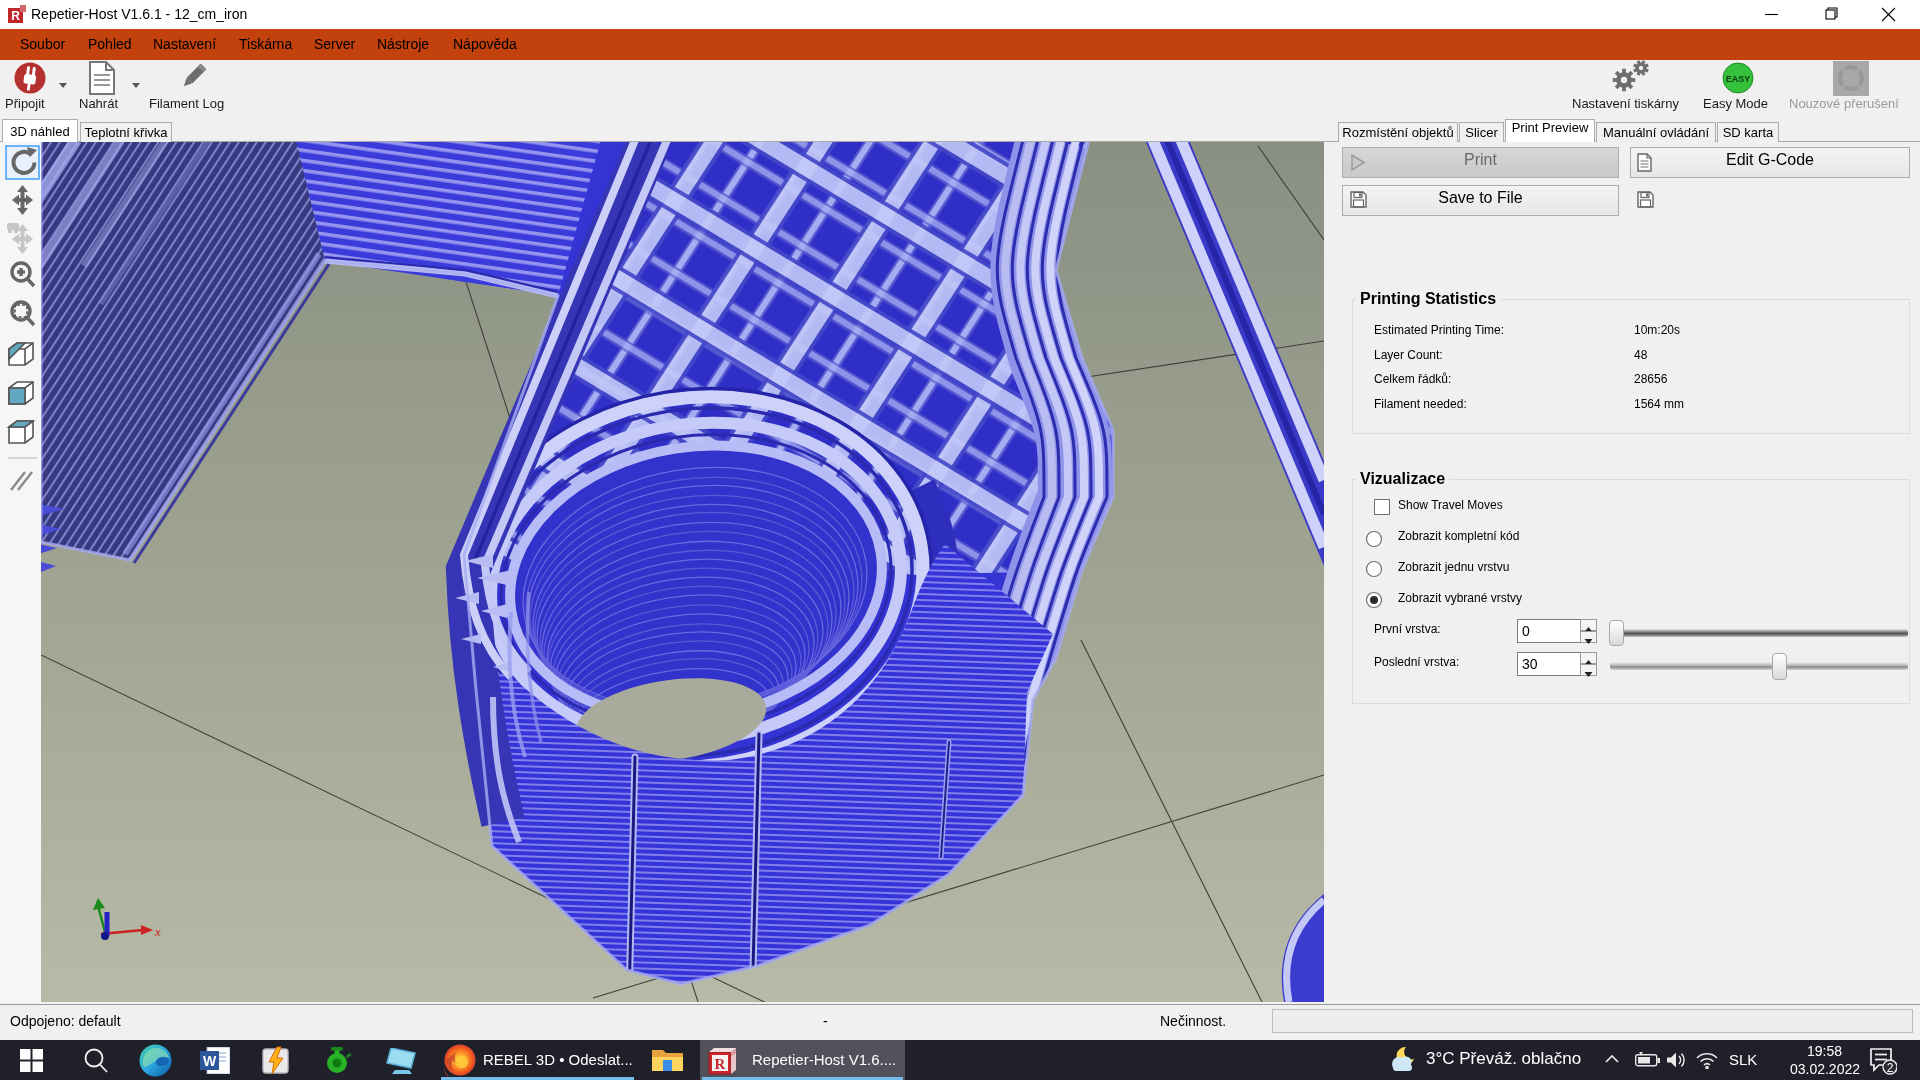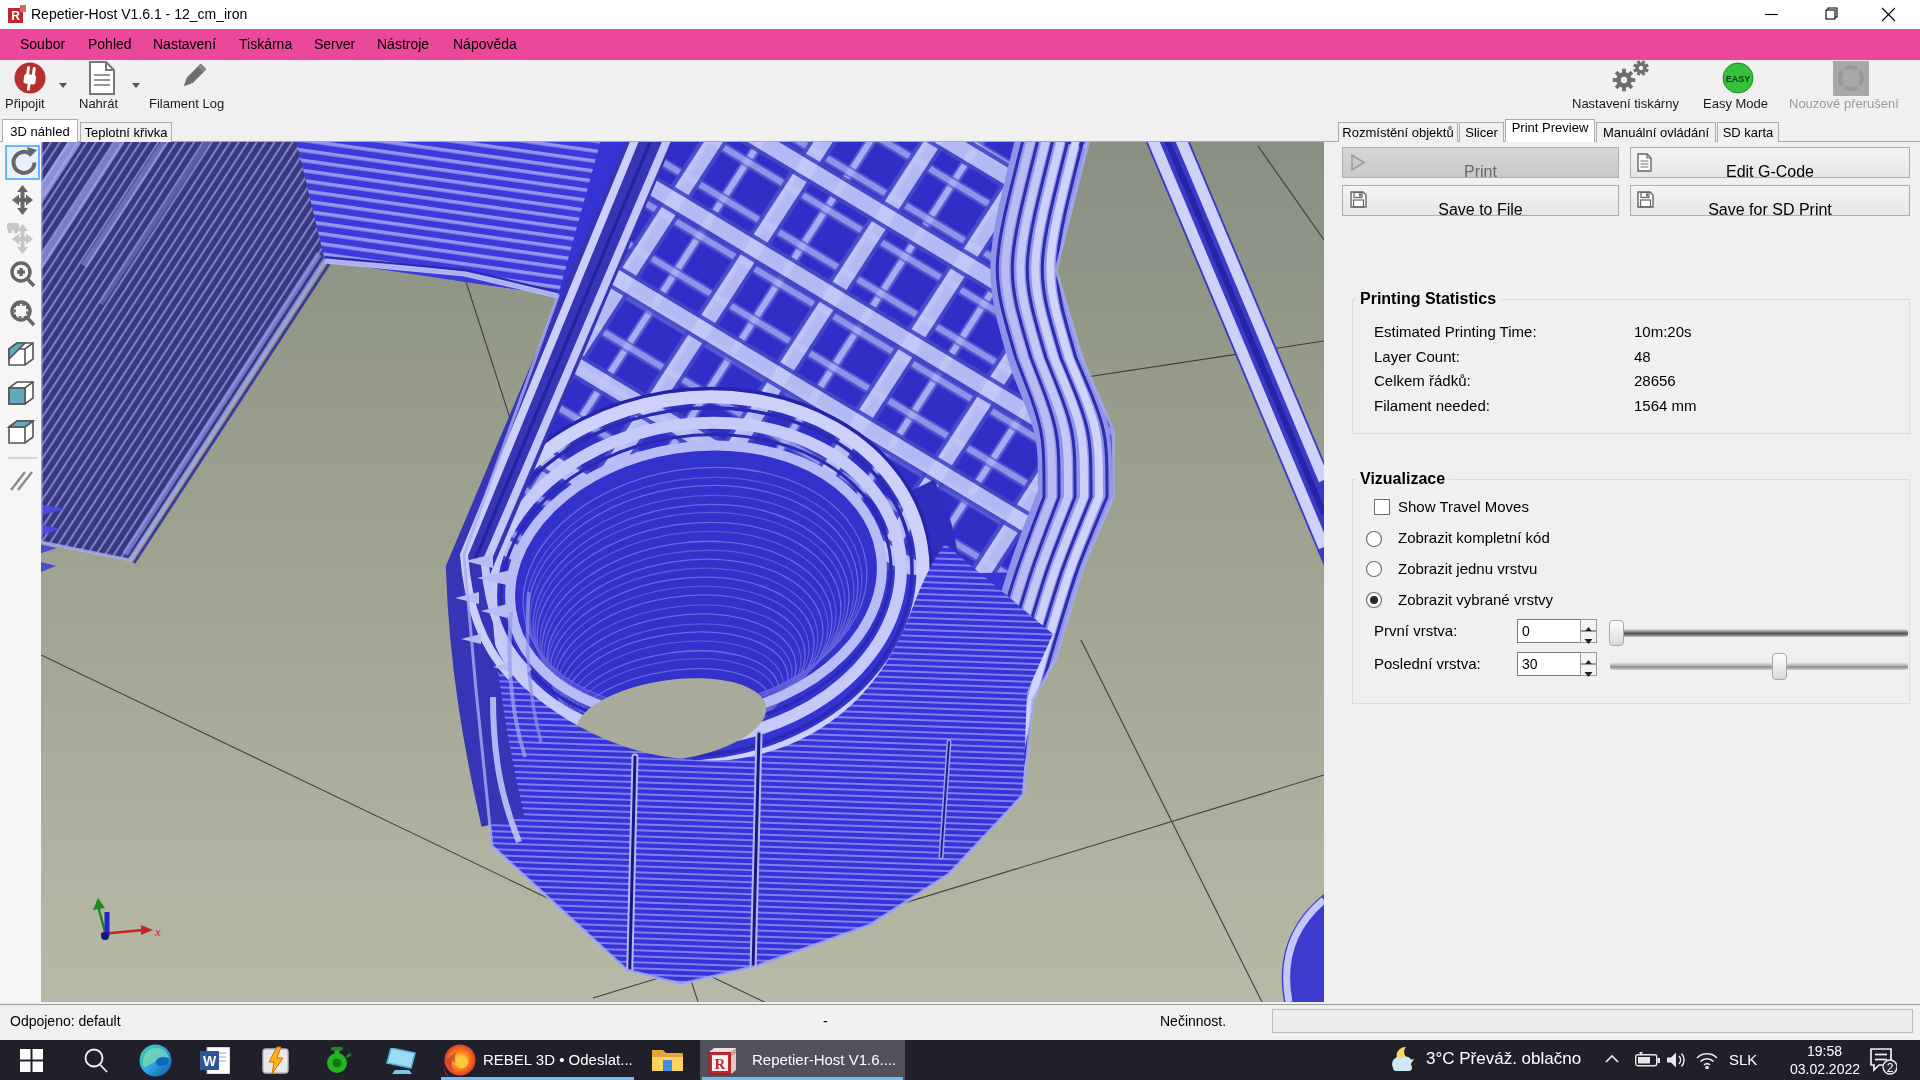--- a/index.html
+++ b/index.html
@@ -1,33 +1,33 @@
 <!DOCTYPE html>
 <html><head>
 <meta charset="utf-8">
 <style>
 * { margin:0; padding:0; box-sizing:border-box; }
 html,body { width:1920px; height:1080px; overflow:hidden; font-family:"Liberation Sans", sans-serif; background:#f0f0f0; }
 .abs { position:absolute; }
 #titlebar { position:absolute; left:0; top:0; width:1920px; height:29px; background:#fff; }
 #titlebar .ttext { position:absolute; left:31px; top:6px; font-size:14px; color:#000; }
-#menubar { position:absolute; left:0; top:29px; width:1920px; height:31px; background:#ec4899; }
+#menubar { position:absolute; left:0; top:29px; width:1920px; height:31px; background:#c2410c; }
 #menubar span { position:absolute; top:7px; font-size:14px; color:#000; }
 #toolbar { position:absolute; left:0; top:60px; width:1920px; height:58px; background:#f0f0f0; }
 .tbl { position:absolute; font-size:13px; color:#1a1a1a; top:36px; }
 .tblg { position:absolute; font-size:13px; color:#9a9a9a; top:36px; }
 .tab { position:absolute; height:20px; top:122px; background:#f0f0f0; border:1px solid #acacac; border-bottom:none; font-size:13px; text-align:center; padding-top:2px; z-index:5; }
 .tabactive { position:absolute; background:#ffffff; border:1px solid #acacac; border-bottom:none; font-size:13px; text-align:center; z-index:6; }
 #lefttools { position:absolute; left:0; top:142px; width:41px; height:860px; background:#f6f6f6; }
 #viewport { position:absolute; left:41px; top:142px; width:1283px; height:860px; background:#9a9c8e; }
 #rightpanel { position:absolute; left:1325px; top:142px; width:595px; height:866px; background:#f0f0f0; }
-.pbtn { position:absolute; height:31px; border:1px solid #adadad; background:linear-gradient(#f4f4f4,#e6e6e6); font-size:16px; text-align:center; padding-top:15px; color:#000; }
+.pbtn { position:absolute; height:31px; border:1px solid #adadad; background:linear-gradient(#f4f4f4,#e6e6e6); font-size:16px; text-align:center; padding-top:3px; color:#000; }
 .gbox { position:absolute; border:1px solid #dcdcdc; }
 .gtitle { position:absolute; background:#f0f0f0; font-size:16px; font-weight:bold; padding:0 4px; }
-.lbl { position:absolute; font-size:15px; color:#000; }
+.lbl { position:absolute; font-size:12px; color:#000; }
 .spin { position:absolute; width:79px; height:24px; background:#fff; border:1px solid #7a7a7a; font-size:14px; padding:3px 0 0 4px; }
 #statusbar { position:absolute; left:0; top:1004px; width:1920px; height:36px; background:#f0f0f0; border-top:1px solid #9a9a9a; }
 #taskbar { position:absolute; left:0; top:1040px; width:1920px; height:40px; background:#20202b; }
 #taskbar .ttxt { position:absolute; color:#fff; font-size:15px; top:11px; }
 </style>
 </head>
 <body>
 <div id="titlebar">
   <svg class="abs" style="left:8px;top:5px" width="19" height="19" viewBox="0 0 19 19">
       <rect x="0" y="3" width="15" height="15" fill="#c0272d"></rect>
@@ -374,21 +374,20 @@
         <line x1="3.5" y1="14" x2="11.5" y2="14"></line>
       </g>
     </svg>
   <div class="pbtn" style="left:17px;top:43px;width:277px">Save to File</div>
   <svg class="abs" style="left:25px;top:49px" width="17" height="17" viewBox="0 0 17 17">
       <path d="M1 1 h12 l3 3 v12 h-15z" fill="#fff" stroke="#666" stroke-width="1.4"></path>
       <rect x="4" y="1.5" width="8" height="5" fill="none" stroke="#666" stroke-width="1.2"></rect>
       <rect x="9" y="2.5" width="2" height="3" fill="#666"></rect>
       <rect x="3.5" y="9" width="10" height="7" fill="none" stroke="#666" stroke-width="1.2"></rect>
     </svg>
-  <div class="pbtn" style="left:305px;top:43px;width:280px">Save for SD Print</div>
   <svg class="abs" style="left:312px;top:49px" width="17" height="17" viewBox="0 0 17 17">
       <path d="M1 1 h12 l3 3 v12 h-15z" fill="#fff" stroke="#666" stroke-width="1.4"></path>
       <rect x="4" y="1.5" width="8" height="5" fill="none" stroke="#666" stroke-width="1.2"></rect>
       <rect x="9" y="2.5" width="2" height="3" fill="#666"></rect>
       <rect x="3.5" y="9" width="10" height="7" fill="none" stroke="#666" stroke-width="1.2"></rect>
     </svg>
 
   <div class="gbox" style="left:27px;top:157px;width:558px;height:135px"></div>
   <div class="gtitle" style="left:31px;top:148px">Printing Statistics</div>
   <div class="lbl" style="left:49px;top:181px">Estimated Printing Time:</div>

